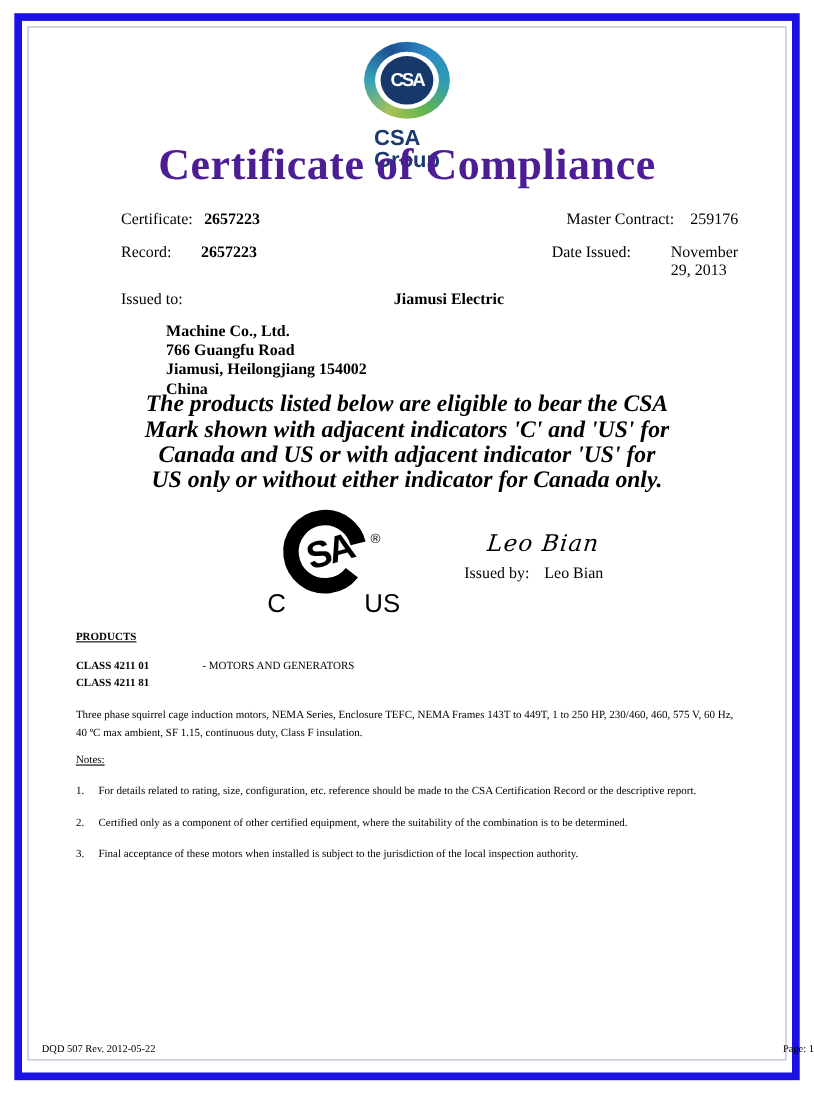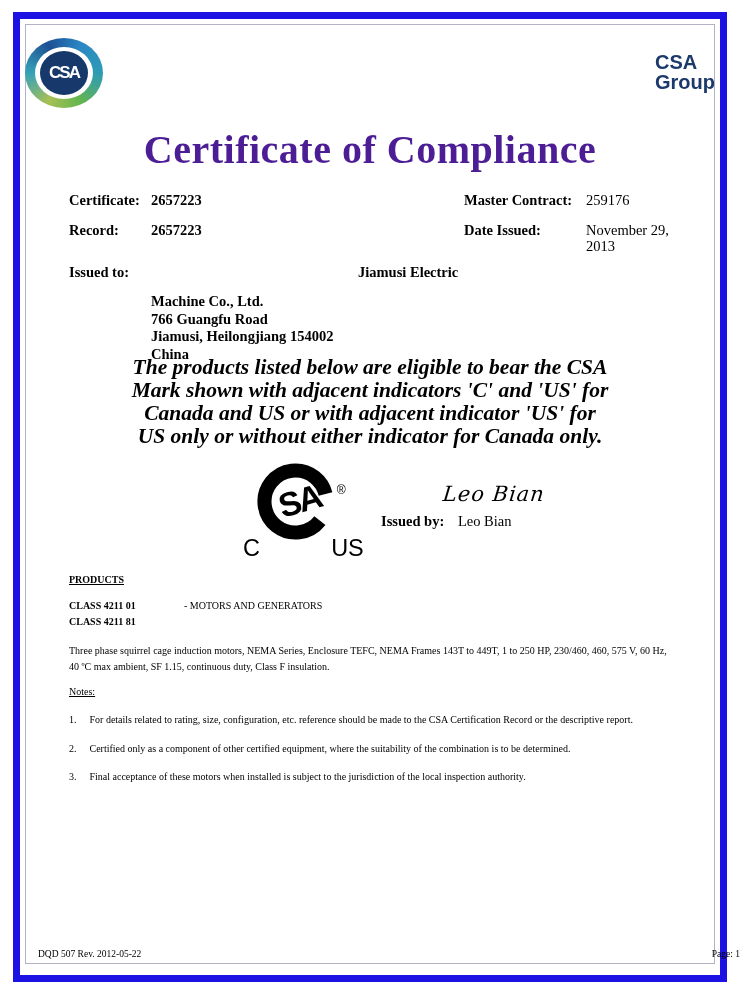--- a/index.html
+++ b/index.html
@@ -11,40 +11,40 @@
     position:absolute;top:12px;left:13px;right:13px;bottom:13px;
     border:7px solid #1c12e4;pointer-events:none;
   }
   .border-inner{
     position:absolute;top:24px;left:25px;right:25px;bottom:31px;
     border:1px solid #b3b3c6;pointer-events:none;
   }
   .content{position:absolute;top:24px;left:25px;right:25px;bottom:31px;}
 
   
-  .logo-block{position:absolute;top:14px;left:0;right:0;display:flex;justify-content:space-between;align-items:center;gap:9px;}
+  .logo-block{position:absolute;top:14px;left:0;right:0;display:flex;justify-content:space-between;align-items:center;gap:9px;flex-direction:column;}
   .logo-swirl{width:78px;height:70px;border-radius:50%;
     background:conic-gradient(from 210deg,#a8c055,#35a2b8,#1d4f93,#2b86c4,#2e9bb5,#64b54e,#a8c055);
     display:flex;align-items:center;justify-content:center;}
   .logo-swirl-inner{width:58px;height:52px;border-radius:50%;background:#fff;display:flex;align-items:center;justify-content:center;}
   .logo-monogram{width:48px;height:44px;border-radius:50%;background:#16386b;color:#fff;
     display:flex;align-items:center;justify-content:center;
     font-family:"Liberation Sans",sans-serif;font-weight:bold;font-size:17px;letter-spacing:-2px;}
   .logo-text{font-family:"Liberation Sans",sans-serif;font-weight:bold;color:#1b3a6b;font-size:20px;line-height:0.98;}
 
   
   .title{position:absolute;top:102px;left:0;right:0;text-align:center;
     color:#4c1d95;font-weight:bold;font-size:40px;letter-spacing:0.5px;}
 
   
   .info{position:absolute;top:168px;left:44px;right:44px;font-size:14.5px;}
   .info-row{display:flex;line-height:16px;}
   .info-row.r2{margin-top:14px;}
   .info-row.r3{margin-top:10px;justify-content:space-between;}
-  .lbl{font-weight:bold;}
+  .lbl{font-weight:normal;margin-left:41px;}
   .l-lbl{width:82px;}
   .l-val{width:313px;font-weight:bold;}
   .r-lbl{width:122px;}
   .r-val{flex:1;}
   .address{margin-left:82px;margin-top:13px;font-weight:bold;line-height:17.5px;}
 
   
   .statement{position:absolute;top:332px;left:0;right:0;text-align:center;
     font-weight:bold;font-style:italic;font-size:21.5px;line-height:23px;}
 

